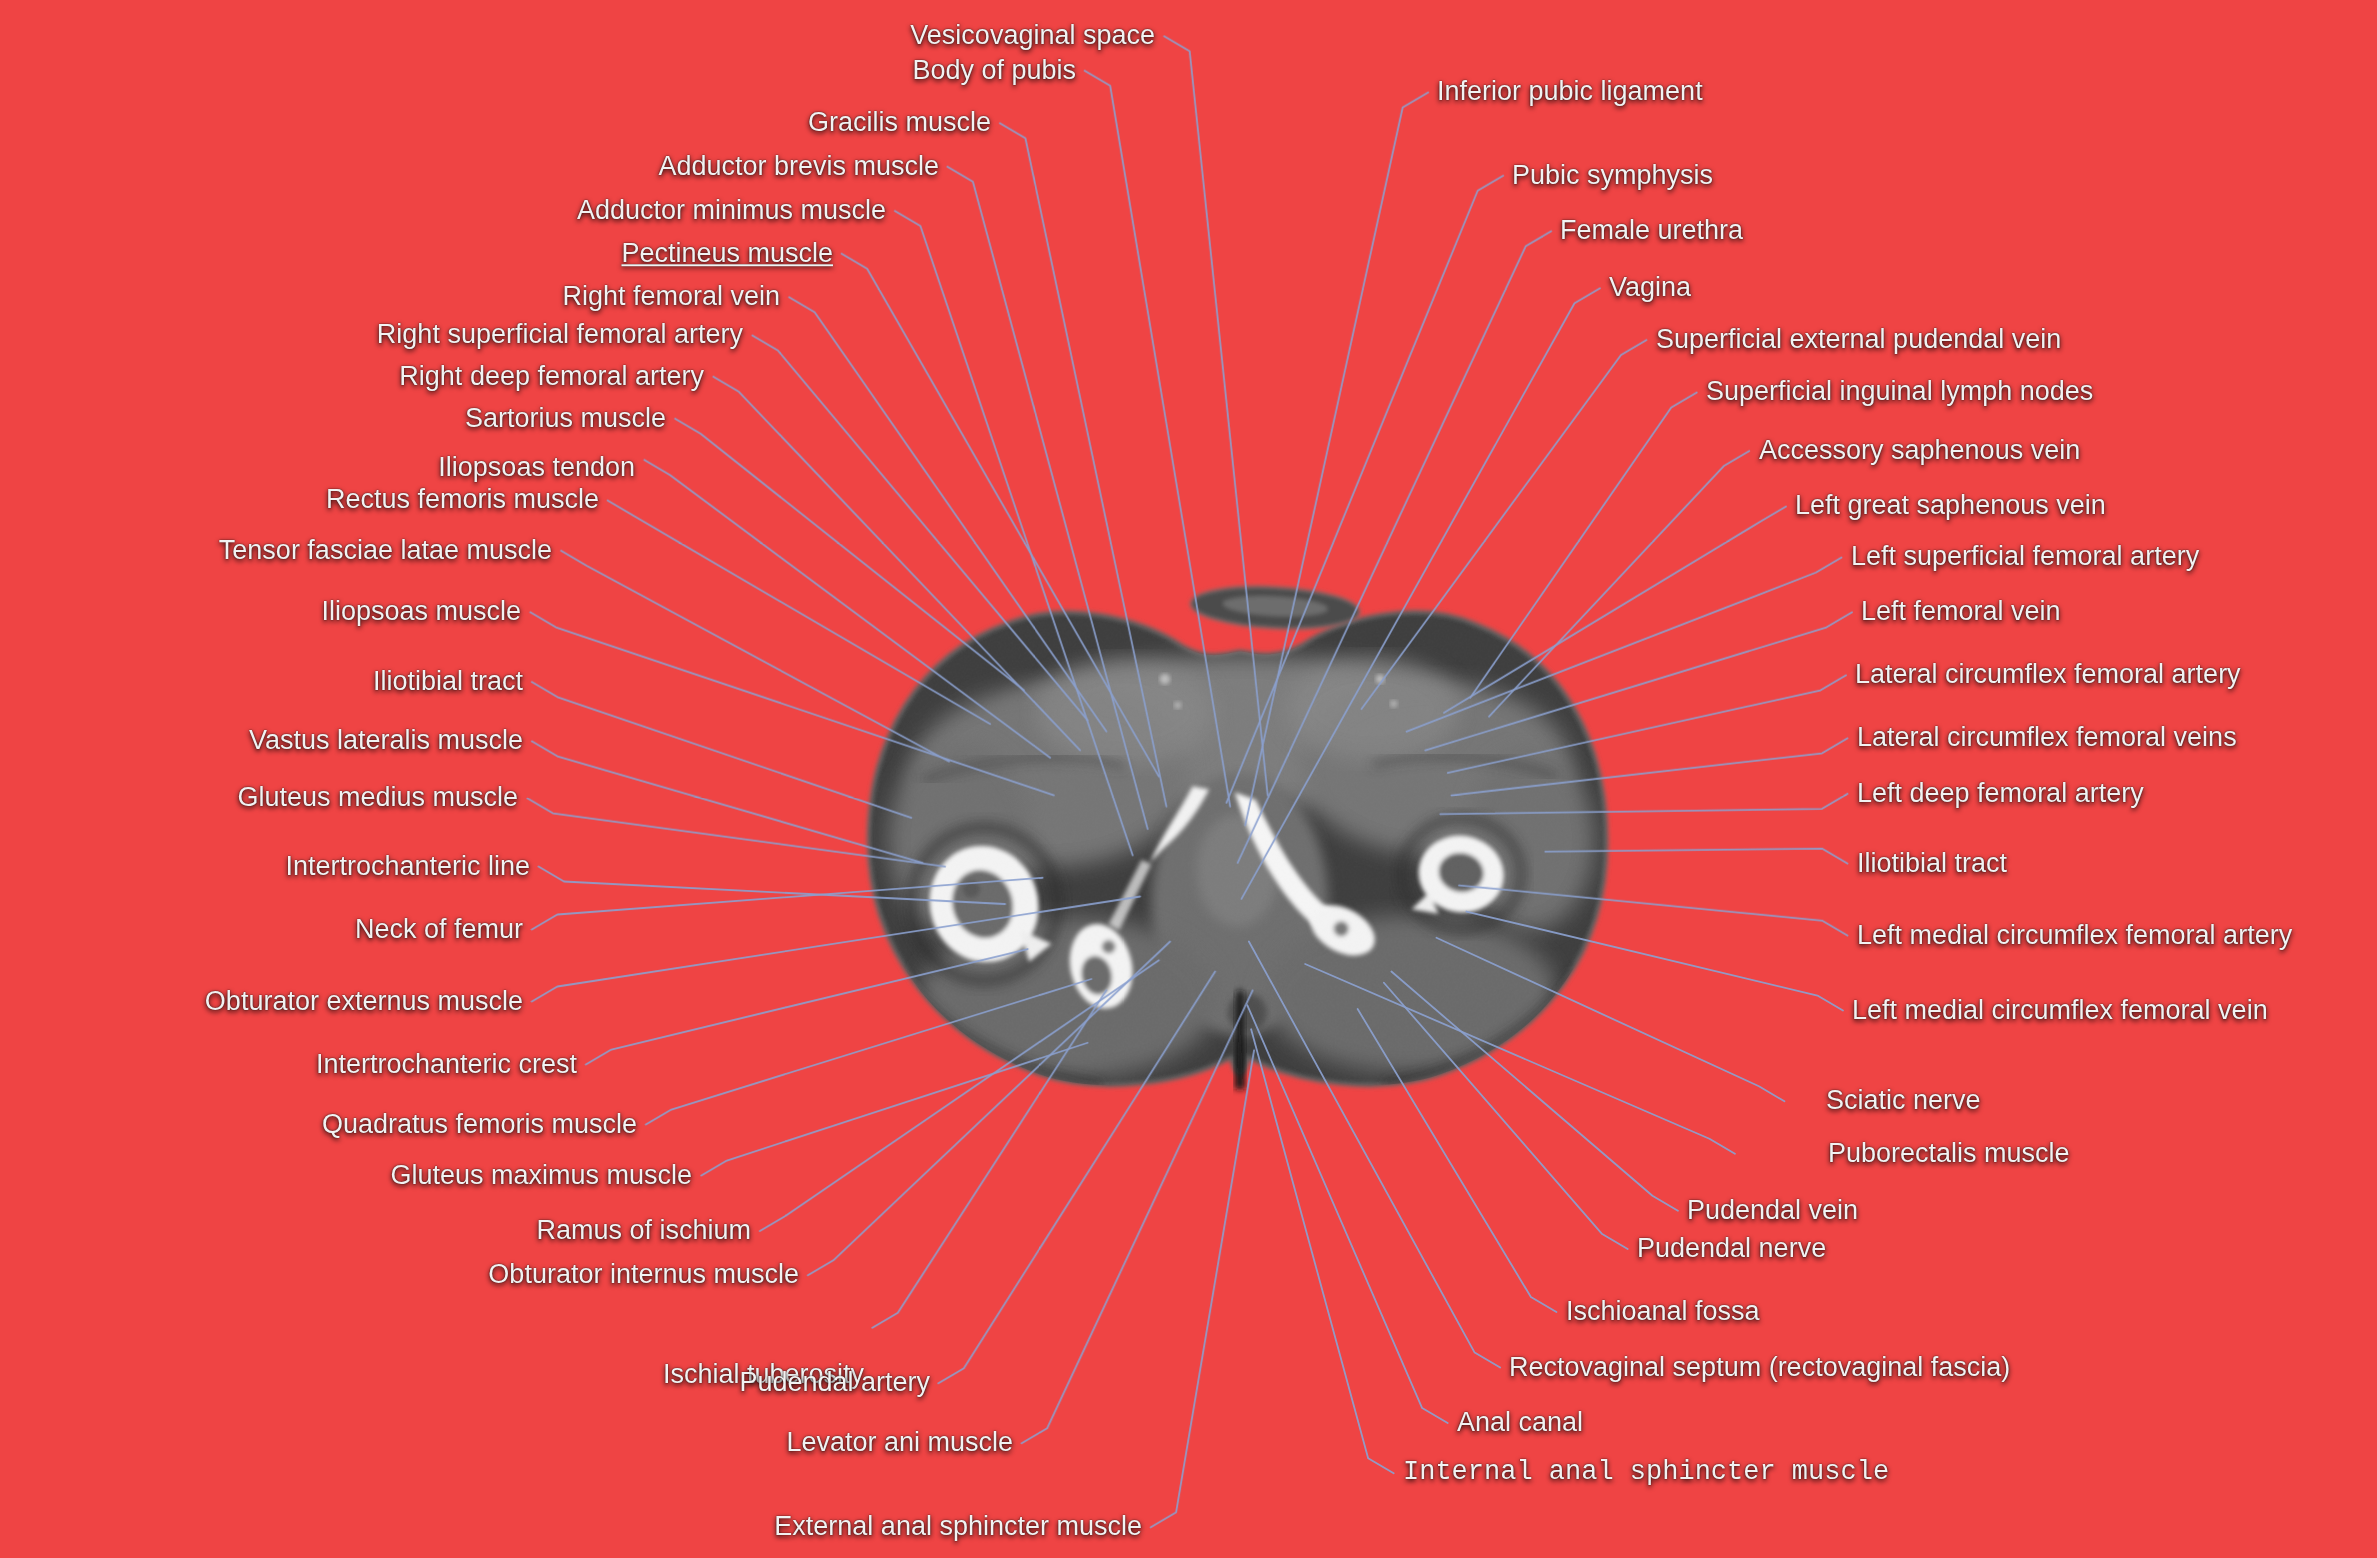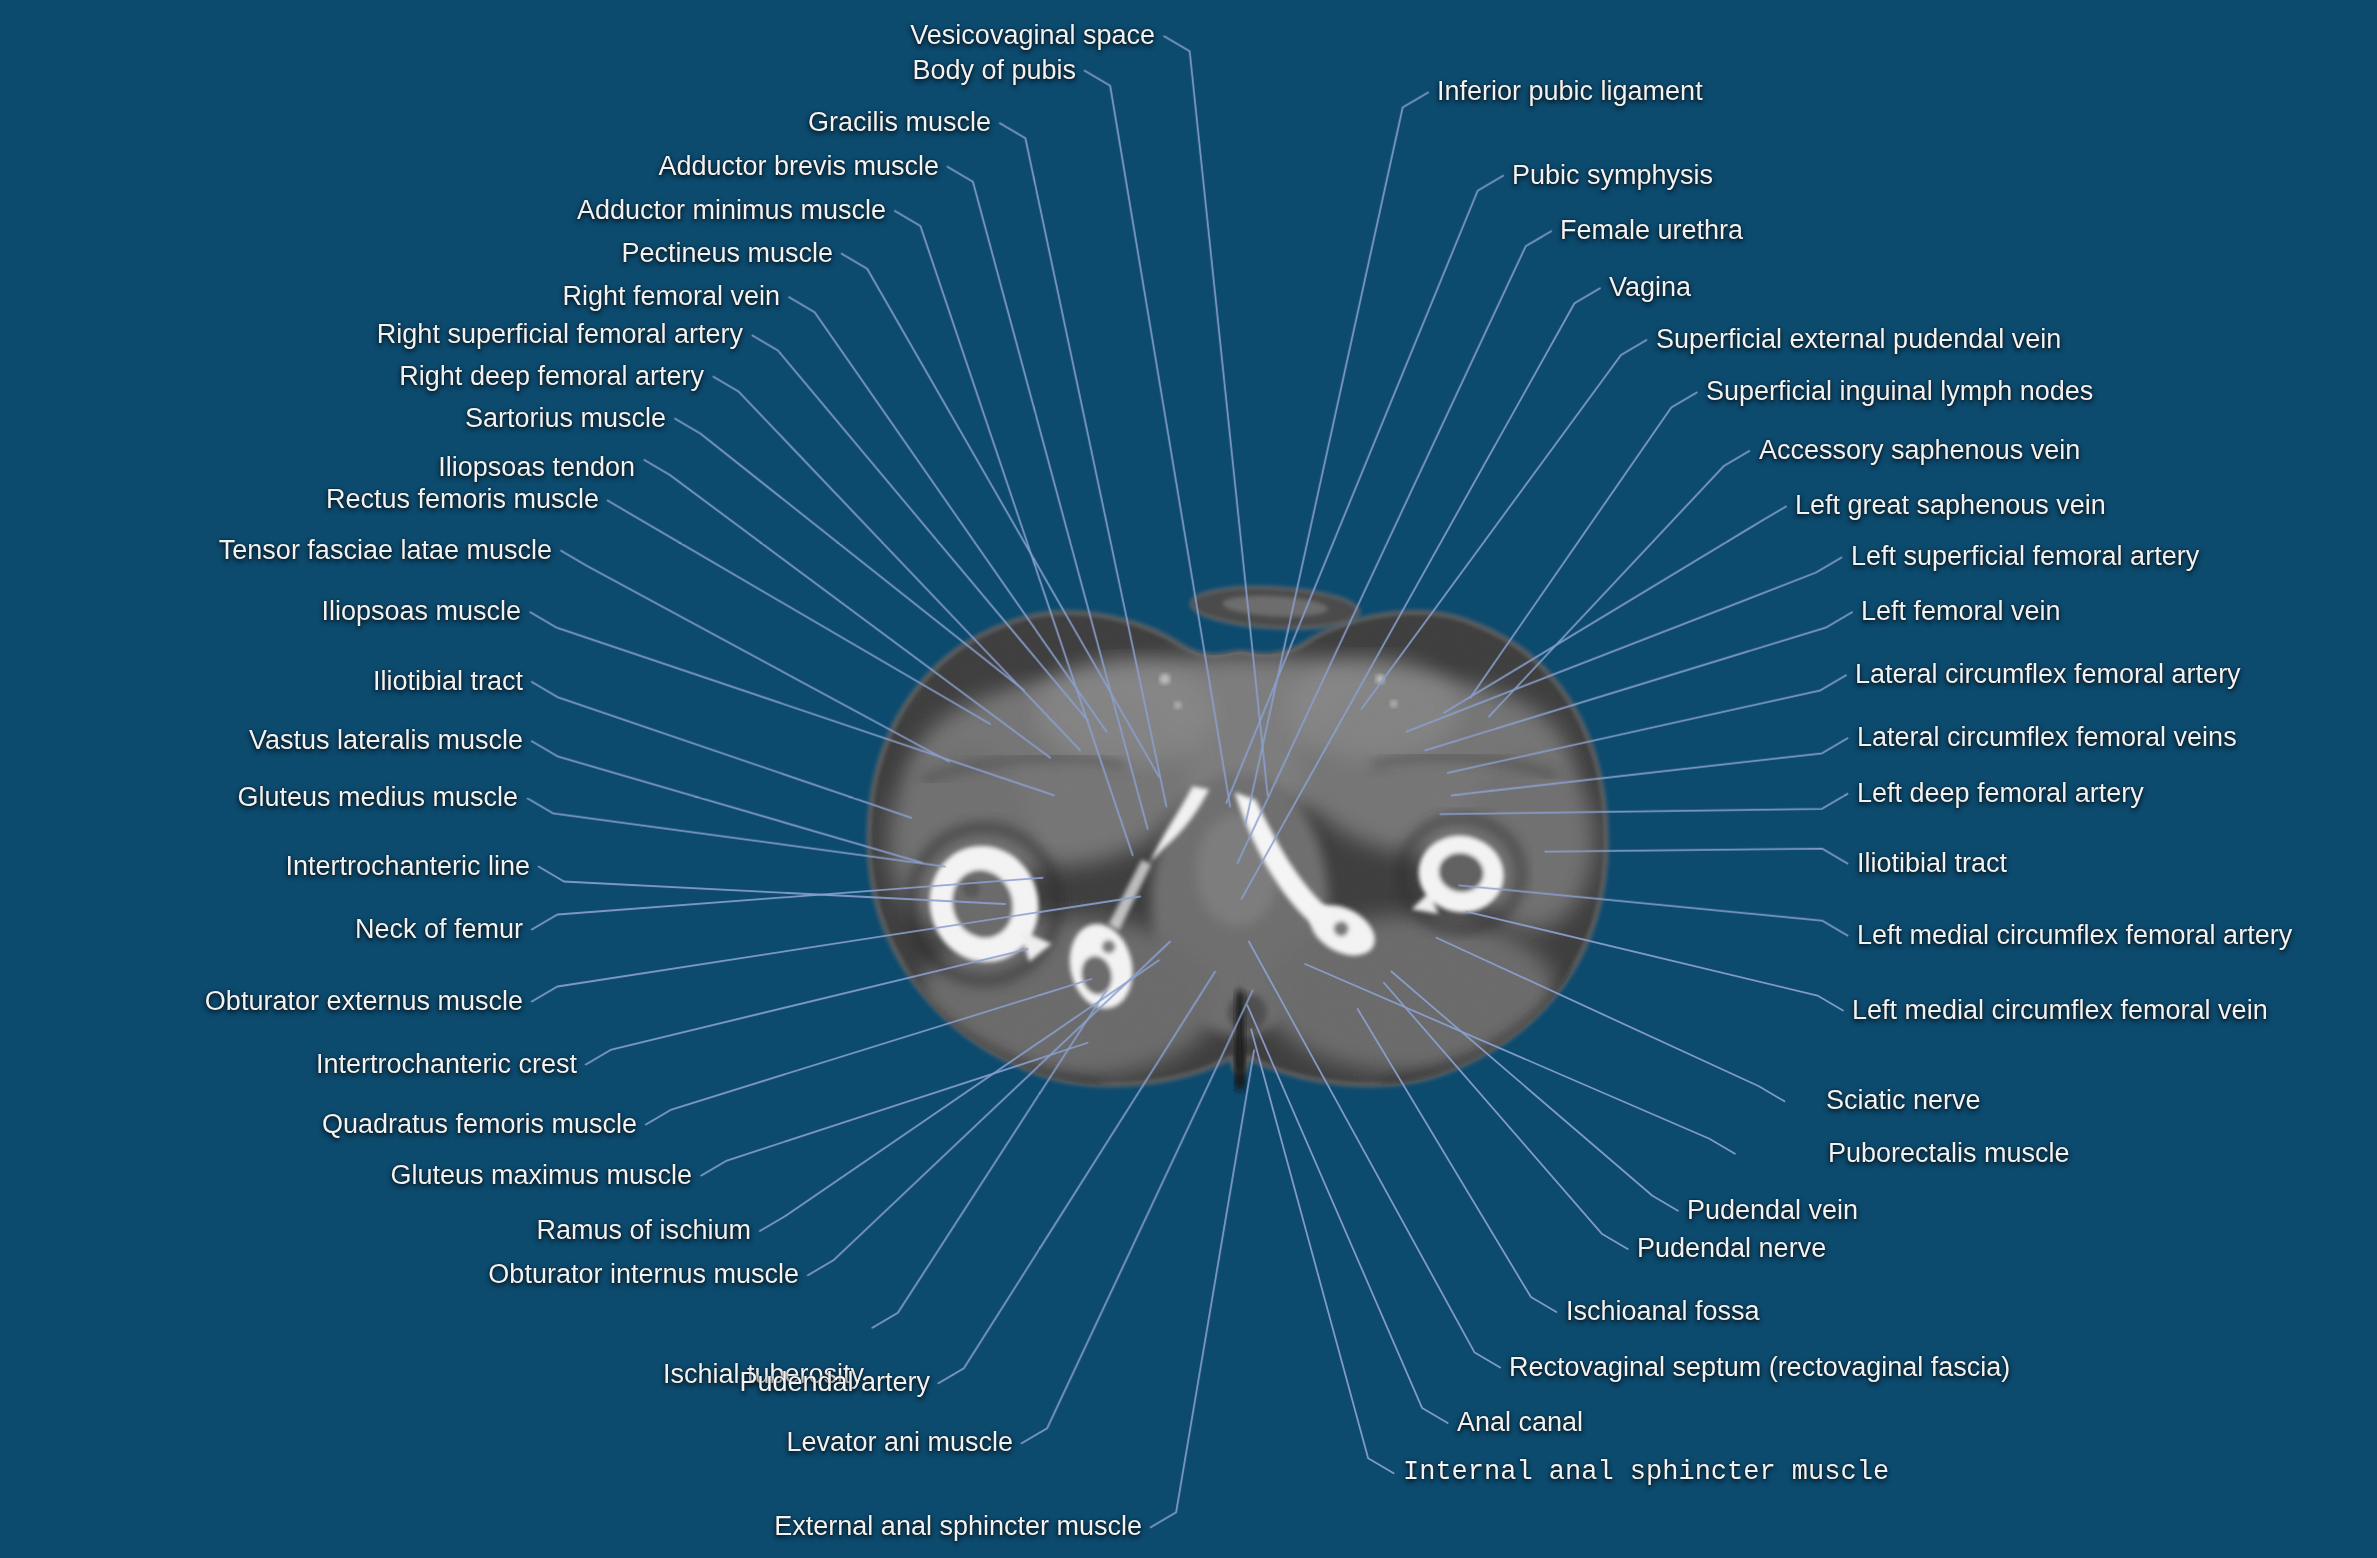--- a/index.html
+++ b/index.html
@@ -1,16 +1,16 @@
 <!DOCTYPE html>
 <html style="font-size:12px"><head>
 <meta charset="utf-8">
 <style>
   html,body{margin:0;padding:0;background:#000;}
-  .stage{position:relative;width:2377px;height:1559px;background:#0c4a6e;overflow:hidden;
+  .stage{position:relative;width:2377px;height:1559px;background:#ef4444;overflow:hidden;
          font-family:"Liberation Sans", sans-serif;}
   .stage svg{position:absolute;left:0;top:0;}
   #labels{position:absolute;left:0;top:0;width:100%;height:100%;}
   .label{position:absolute;white-space:nowrap;font-size:27px;line-height:1.05;
          color:#f2f2f2;text-shadow:0 1.5px 5.3px rgba(0,0,0,.95), 0 0 1.5px rgba(0,0,0,.8);
          cursor:pointer;}
   .label.r{transform:translate(-100%,-52%);}
   .label.l{transform:translate(0,-52%);}
 </style>
 </head>
@@ -182,21 +182,21 @@
         <polyline points="1858,1964 1824,1944 1668,1372" stroke="#8ba1cf" stroke-width="2.4" opacity="0.92"></polyline>
       </g>
   </svg>
 
   <div id="labels">
       <div class="label r" style="left: 1155px; top: 36px;">Vesicovaginal space</div>
       <div class="label r" style="left: 1076px; top: 71px;">Body of pubis</div>
       <div class="label r" style="left: 991px; top: 123px;">Gracilis muscle</div>
       <div class="label r" style="left: 939px; top: 167px;">Adductor brevis muscle</div>
       <div class="label r" style="left: 886px; top: 211px;">Adductor minimus muscle</div>
-      <div class="label r" style="left: 833px; top: 254px;">Pectineus muscle</div>
+      <div class="label r" style="left: 833px; top: 254px; text-decoration: underline;">Pectineus muscle</div>
       <div class="label r" style="left: 780px; top: 297px;">Right femoral vein</div>
       <div class="label r" style="left: 743px; top: 335px;">Right superficial femoral artery</div>
       <div class="label r" style="left: 704px; top: 377px;">Right deep femoral artery</div>
       <div class="label r" style="left: 666px; top: 419px;">Sartorius muscle</div>
       <div class="label r" style="left: 635px; top: 460px; margin-top: 8px;">Iliopsoas tendon</div>
       <div class="label r" style="left: 599px; top: 500px;">Rectus femoris muscle</div>
       <div class="label r" style="left: 552px; top: 551px;">Tensor fasciae latae muscle</div>
       <div class="label r" style="left: 521px; top: 612px;">Iliopsoas muscle</div>
       <div class="label r" style="left: 523px; top: 682px;">Iliotibial tract</div>
       <div class="label r" style="left: 523px; top: 741px;">Vastus lateralis muscle</div>

